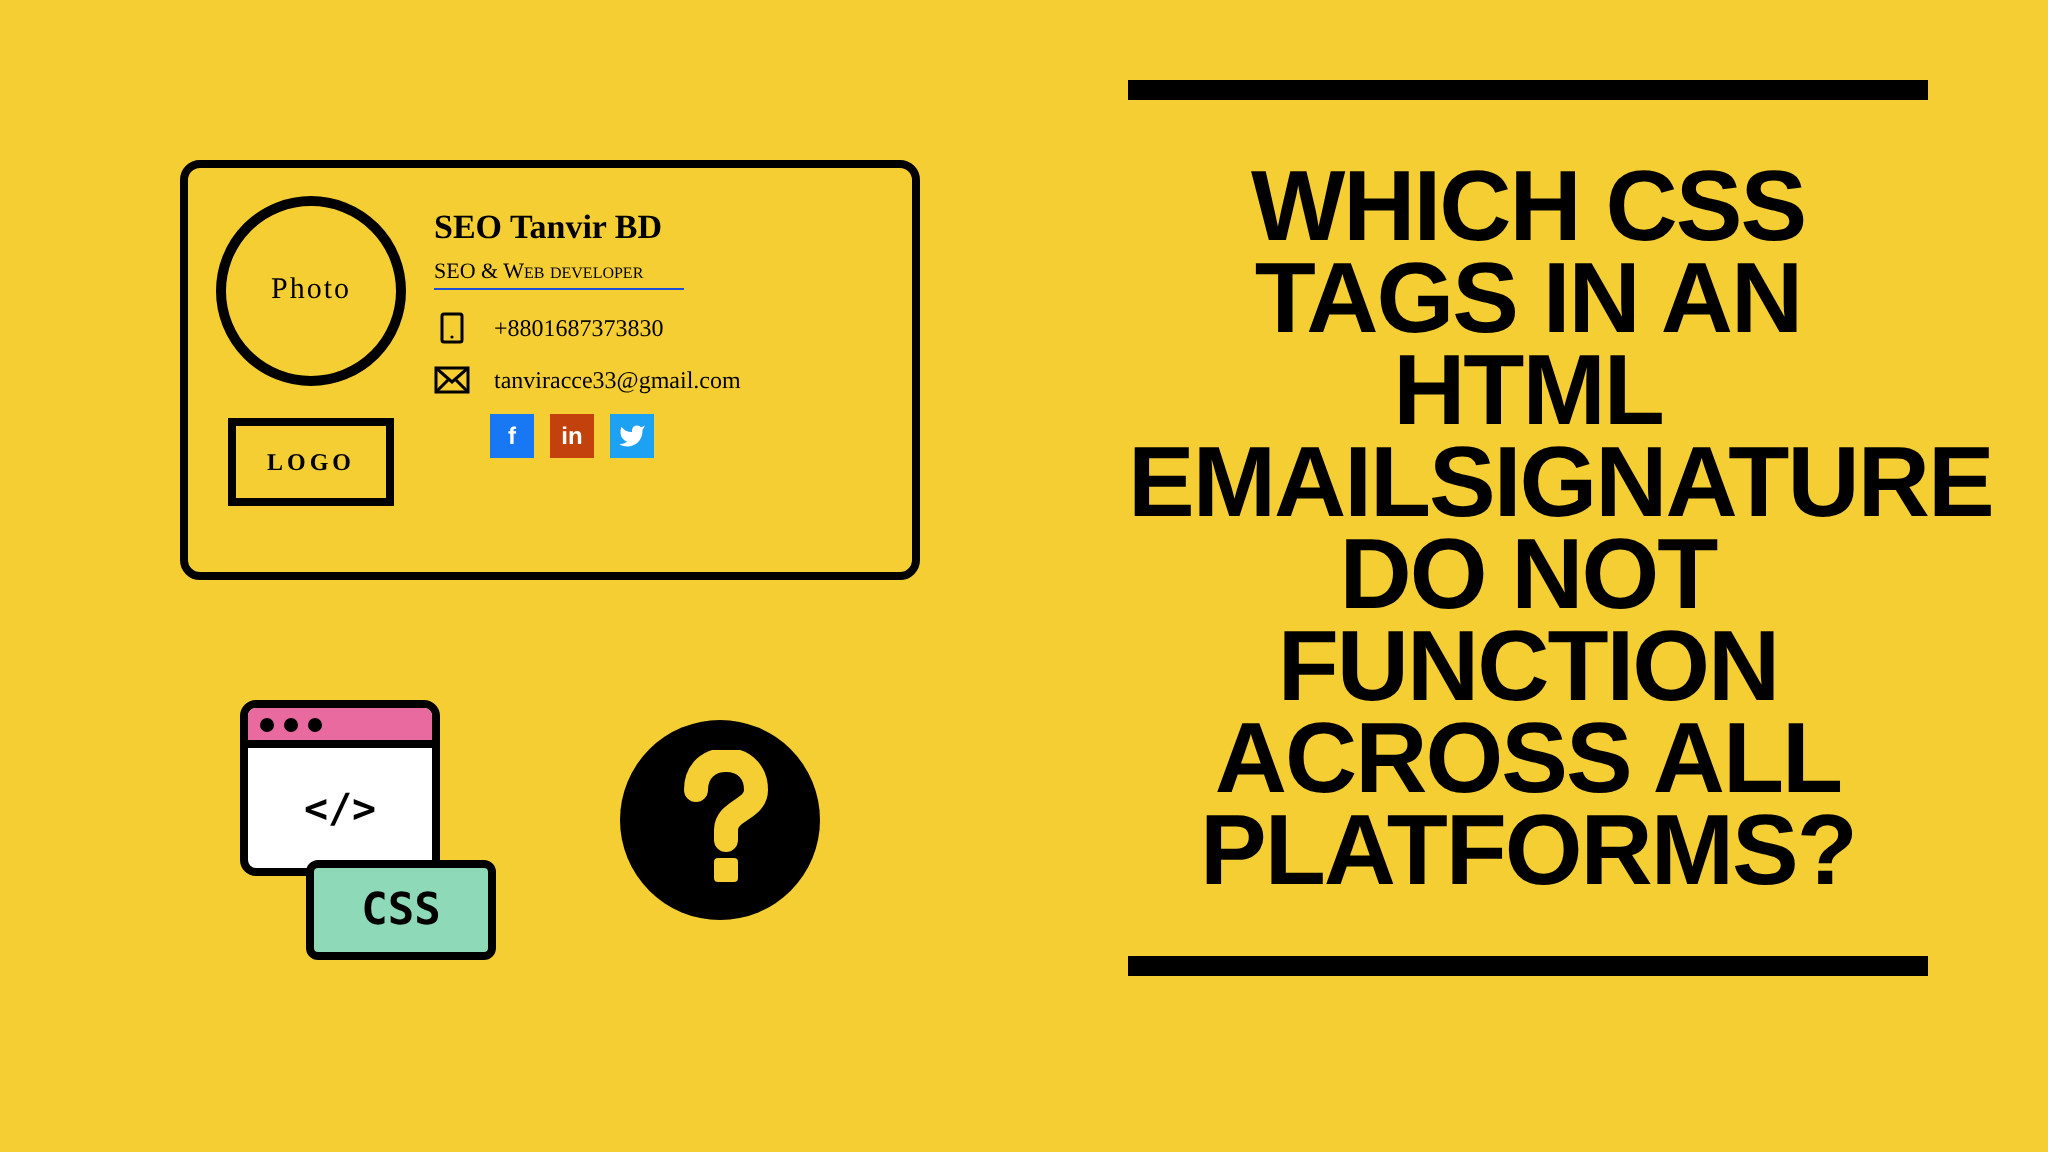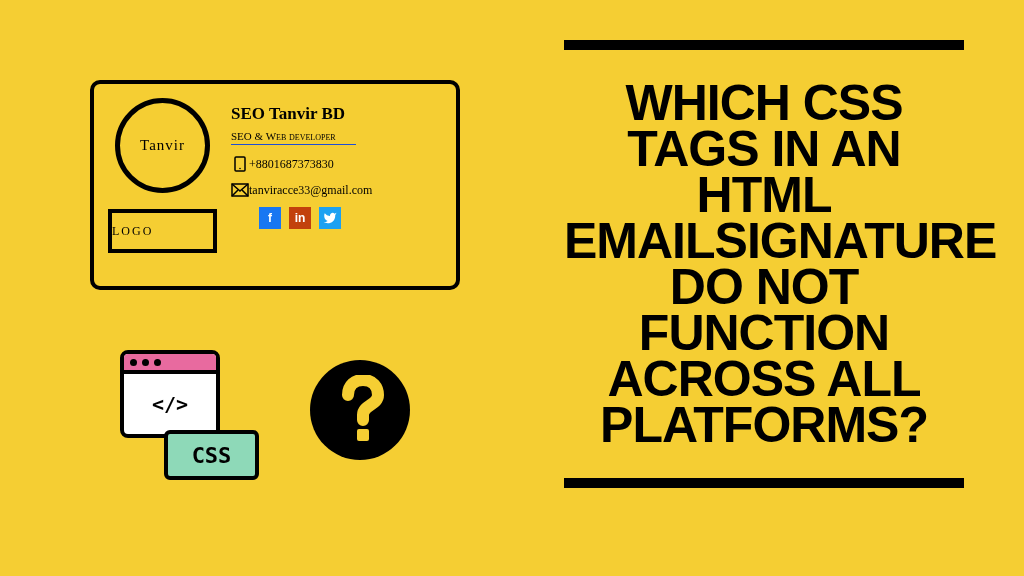--- a/index.html
+++ b/index.html
@@ -1,49 +1,49 @@
 <!DOCTYPE html>
 <html><head>
 <meta charset="utf-8">
 <style>
 *{margin:0;padding:0;box-sizing:border-box}
 body{background:#f5ce33;width:1024px;height:576px;font-family:sans-serif;position:relative;overflow:hidden}
 .card{position:absolute;left:90px;top:80px;width:370px;height:210px;border:4px solid #000;border-radius:10px;padding:14px;display:flex;gap:14px}
 .card-left{display:flex;flex-direction:column;gap:16px;align-items:center}
 .photo-circle{width:95px;height:95px;border:5px solid #000;border-radius:50%;display:flex;align-items:center;justify-content:center;font-family:Georgia,serif;font-size:15px;font-weight:400;letter-spacing:1px}
-.logo-box{width:109px;height:44px;border:4px solid #000;display:flex;align-items:center;font-family:Georgia,serif;font-size:12px;font-weight:normal;letter-spacing:2px}
+.logo-box{width:83px;height:44px;border:4px solid #000;display:flex;align-items:center;justify-content:center;font-family:Georgia,serif;font-size:12px;font-weight:bold;letter-spacing:2px}
 .card-right{flex:1;padding-top:6px}
 .name{font-family:Georgia,serif;font-size:17px;font-weight:700;margin-bottom:2px}
 .role{font-family:Georgia,serif;font-size:11px;font-variant:small-caps;border-bottom:1px solid #1d4ed8;display:inline-block;padding-bottom:2px;margin-bottom:10px;padding-right:20px}
-.info-row{display:flex;align-items:center;font-family:Georgia,serif;font-size:12px;margin-bottom:8px}
+.info-row{display:flex;align-items:center;gap:12px;font-family:Georgia,serif;font-size:12px;margin-bottom:8px}
 .icon-box{width:18px;height:18px;display:flex;align-items:center;justify-content:center}
 .socials{display:flex;gap:8px;margin-top:6px;margin-left:28px}
 .social{width:22px;height:22px;display:flex;align-items:center;justify-content:center;color:#fff;font-size:12px;font-weight:bold}
 .fb{background:#1877f2}
 .li{background:#c2410c}
 .tw{background:#1da1f2}
 .css-ill{position:absolute;left:120px;top:350px;width:140px;height:130px}
 .win{position:absolute;width:100px;height:88px;border:4px solid #000;border-radius:8px;background:#fff;left:0;top:0}
 .win-bar{height:20px;background:#e86a9f;border-radius:4px 4px 0 0;border-bottom:4px solid #000;display:flex;align-items:center;gap:5px;padding-left:6px}
 .dot{width:7px;height:7px;background:#000;border-radius:50%}
 .win-body{display:flex;align-items:center;justify-content:center;height:60px;font-family:monospace;font-size:20px;font-weight:bold}
-.css-tag{position:absolute;bottom:0;right:1px;width:95px;height:50px;background:#8ed9b8;border:4px solid #000;border-radius:6px;display:flex;align-items:center;justify-content:center;font-family:monospace;font-size:22px;font-weight:bold}
+.css-tag{position:absolute;bottom:0;right:12px;width:95px;height:50px;background:#8ed9b8;border:4px solid #000;border-radius:6px;display:flex;align-items:center;justify-content:center;font-family:monospace;font-size:22px;font-weight:bold}
 .q-circle{position:absolute;left:310px;top:360px;width:100px;height:100px;background:#000;border-radius:50%;display:flex;align-items:center;justify-content:center;color:#f5ce33}
 .right-panel{position:absolute;right:60px;top:40px;width:400px}
 .bar{height:10px;background:#000;width:100%;margin-bottom:30px}
 .bar2{height:10px;background:#000;width:100%;margin-top:30px}
 .title{font-family:'Arial Black',sans-serif;font-weight:700;font-size:50px;line-height:0.92;text-align:center;letter-spacing:-1px}
 </style>
 </head>
 <body>
 
 <div class="card">
   <div class="card-left">
     <div class="photo-circle">
-        <span>Tanvir</span>
+        <span>Photo</span>
       </div>
     <div class="logo-box">
         <span>LOGO</span>
       </div>
   </div>
   <div class="card-right">
     <div class="name">SEO Tanvir BD</div>
     <div class="role">SEO &amp; Web developer</div>
     <div class="info-row">
       <span class="icon-box">

